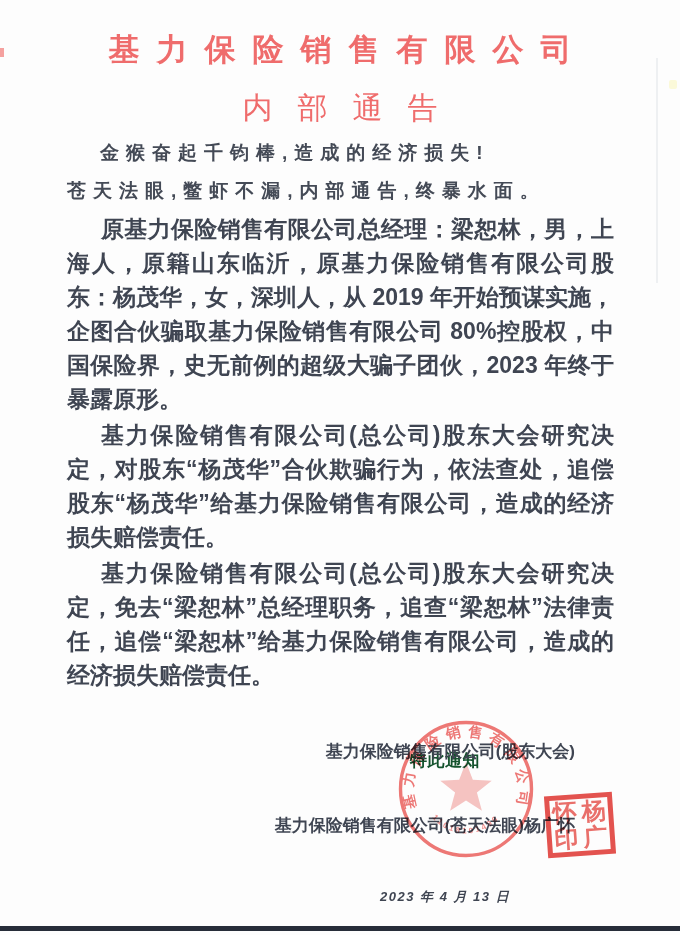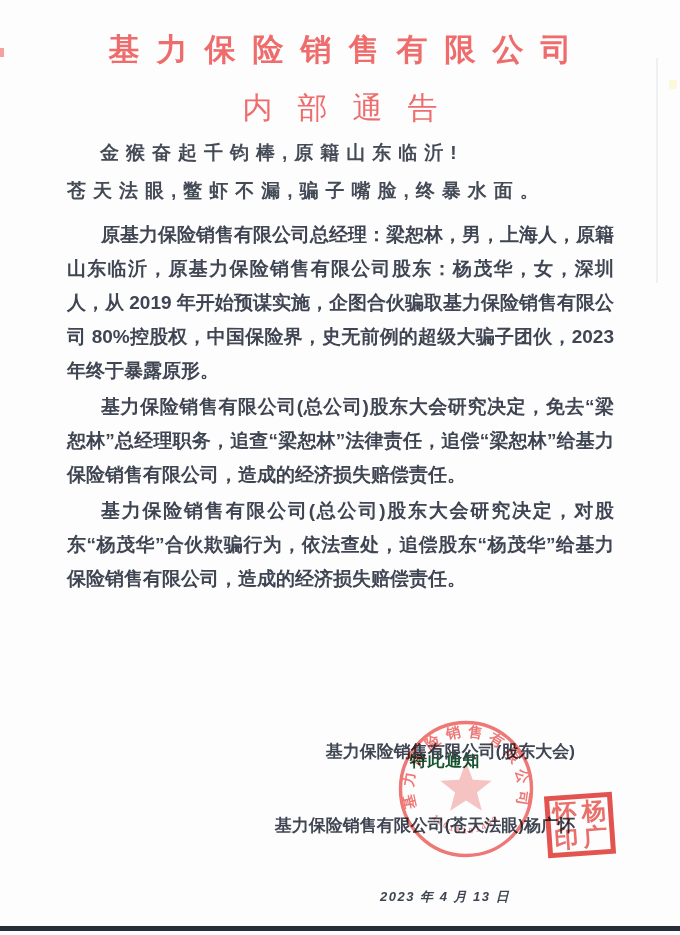--- a/index.html
+++ b/index.html
@@ -35,23 +35,23 @@
   .lead {
     margin:0 0 0 67px;
     font-size:19px; line-height:38px;
     font-weight:bold;
     letter-spacing:7px;
     color:#444a56;
     white-space:nowrap;
   }
   .lead.first { margin-top:8px; text-indent:33px; }
   .body-block {
-    margin:8px 0 0 67px;
+    margin:2px 0 0 67px;
     width:547px;
-    font-size:19px; line-height:34px;
+    font-size:23px; line-height:34px;
     color:#3f4552;
     text-align:justify;
   }
   .para {
     margin:2px 0 0; padding:0;
     text-indent:34px;
     font-weight:600;
   }
   .closing {
     position:absolute; left:410px; top:749px;
@@ -103,27 +103,27 @@
   }
 </style>
 </head>
 <body>
 
 <div class="page">
 
   <h1 class="title">基力保险销售有限公司</h1>
   <h2 class="subtitle">内部通告</h2>
 
-  <div class="lead first">金猴奋起千钧棒,原籍山东临沂!</div>
-  <div class="lead">苍天法眼,鳖虾不漏,骗子嘴脸,终暴水面。</div>
+  <div class="lead first">金猴奋起千钧棒,造成的经济损失!</div>
+  <div class="lead">苍天法眼,鳖虾不漏,内部通告,终暴水面。</div>
 
   <div class="body-block">
     <p class="para">原基力保险销售有限公司总经理：梁恕林，男，上海人，原籍山东临沂，原基力保险销售有限公司股东：杨茂华，女，深圳人，从 2019 年开始预谋实施，企图合伙骗取基力保险销售有限公司 80%控股权，中国保险界，史无前例的超级大骗子团伙，2023 年终于暴露原形。</p>
+    <p class="para">基力保险销售有限公司(总公司)股东大会研究决定，对股东“杨茂华”合伙欺骗行为，依法查处，追偿股东“杨茂华”给基力保险销售有限公司，造成的经济损失赔偿责任。</p>
     <p class="para">基力保险销售有限公司(总公司)股东大会研究决定，免去“梁恕林”总经理职务，追查“梁恕林”法律责任，追偿“梁恕林”给基力保险销售有限公司，造成的经济损失赔偿责任。</p>
-    <p class="para">基力保险销售有限公司(总公司)股东大会研究决定，对股东“杨茂华”合伙欺骗行为，依法查处，追偿股东“杨茂华”给基力保险销售有限公司，造成的经济损失赔偿责任。</p>
   </div>
 
   <div class="closing">特此通知</div>
   <div class="sign sign1">基力保险销售有限公司(股东大会)</div>
   <div class="sign sign2">基力保险销售有限公司(苍天法眼)杨广怀</div>
   <div class="date-line">2023 年 4 月 13 日</div>
 
   <svg class="round-seal" viewBox="0 0 140 141" xmlns="http://www.w3.org/2000/svg" xmlns:xlink="http://www.w3.org/1999/xlink">
     <defs>
       <path id="sealArcTop" d="M 20.2,88.6 A 53,53 0 1 1 119.8,88.6" fill="none"></path>

